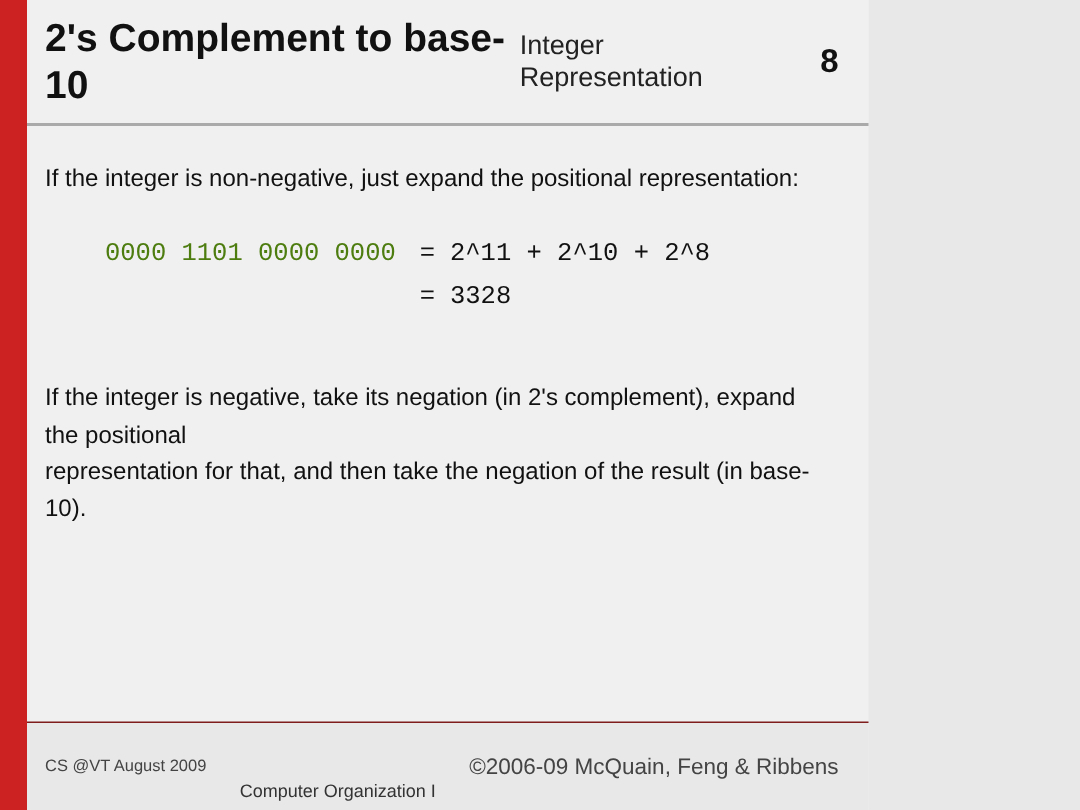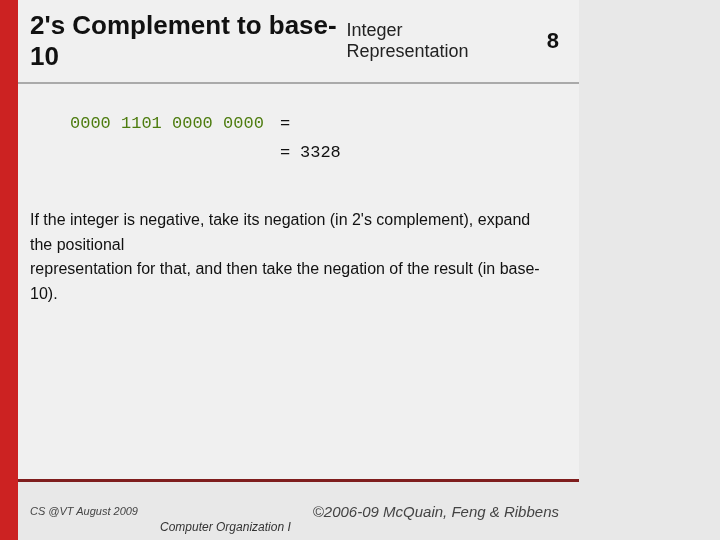--- a/index.html
+++ b/index.html
@@ -130,24 +130,23 @@
       line-height: 1.55;
       margin-top: 10px;
     }
 
     
     .footer {
       display: flex;
       align-items: center;
       justify-content: space-between;
       padding: 6px 20px 6px 30px;
-      border-top: 3px solid #7f1d1d;
+      border-top: 1px solid #7f1d1d;
       background: #e8e8e8;
       min-height: 34px;
-      font-style: italic;
     }
 
     .footer-left {
       font-size: 11px;
       color: #444;
       font-family: Arial, sans-serif;
     }
 
     .footer-center {
       font-size: 12px;
@@ -173,32 +172,33 @@
   <div class="header">
     <span class="slide-title">2's Complement to base-10</span>
     <div class="header-right">
       <span class="section-label">Integer Representation</span>
       <span class="slide-number">8</span>
     </div>
   </div>
 
   <div class="content">
 
+    <p class="intro-text">If the integer is non-negative, just expand the positional representation:</p>
 
     <div class="example-block">
       <div class="binary-value">
         <span>0000 1101 0000 0000</span><br>
         <span>&nbsp;</span>
       </div>
       <div class="equals-col">
         <span>=</span><br>
         <span>=</span>
       </div>
       <div class="result-col">
-        <br>
+        <span>2^11 + 2^10 + 2^8</span><br>
         <span>3328</span>
       </div>
     </div>
 
     <p class="negative-text">
       <span>If the integer is negative, take its negation (in 2's complement), expand the positional<br>representation for that, and then take the negation of the result (in base-10).</span>
     </p>
 
   </div>
 

